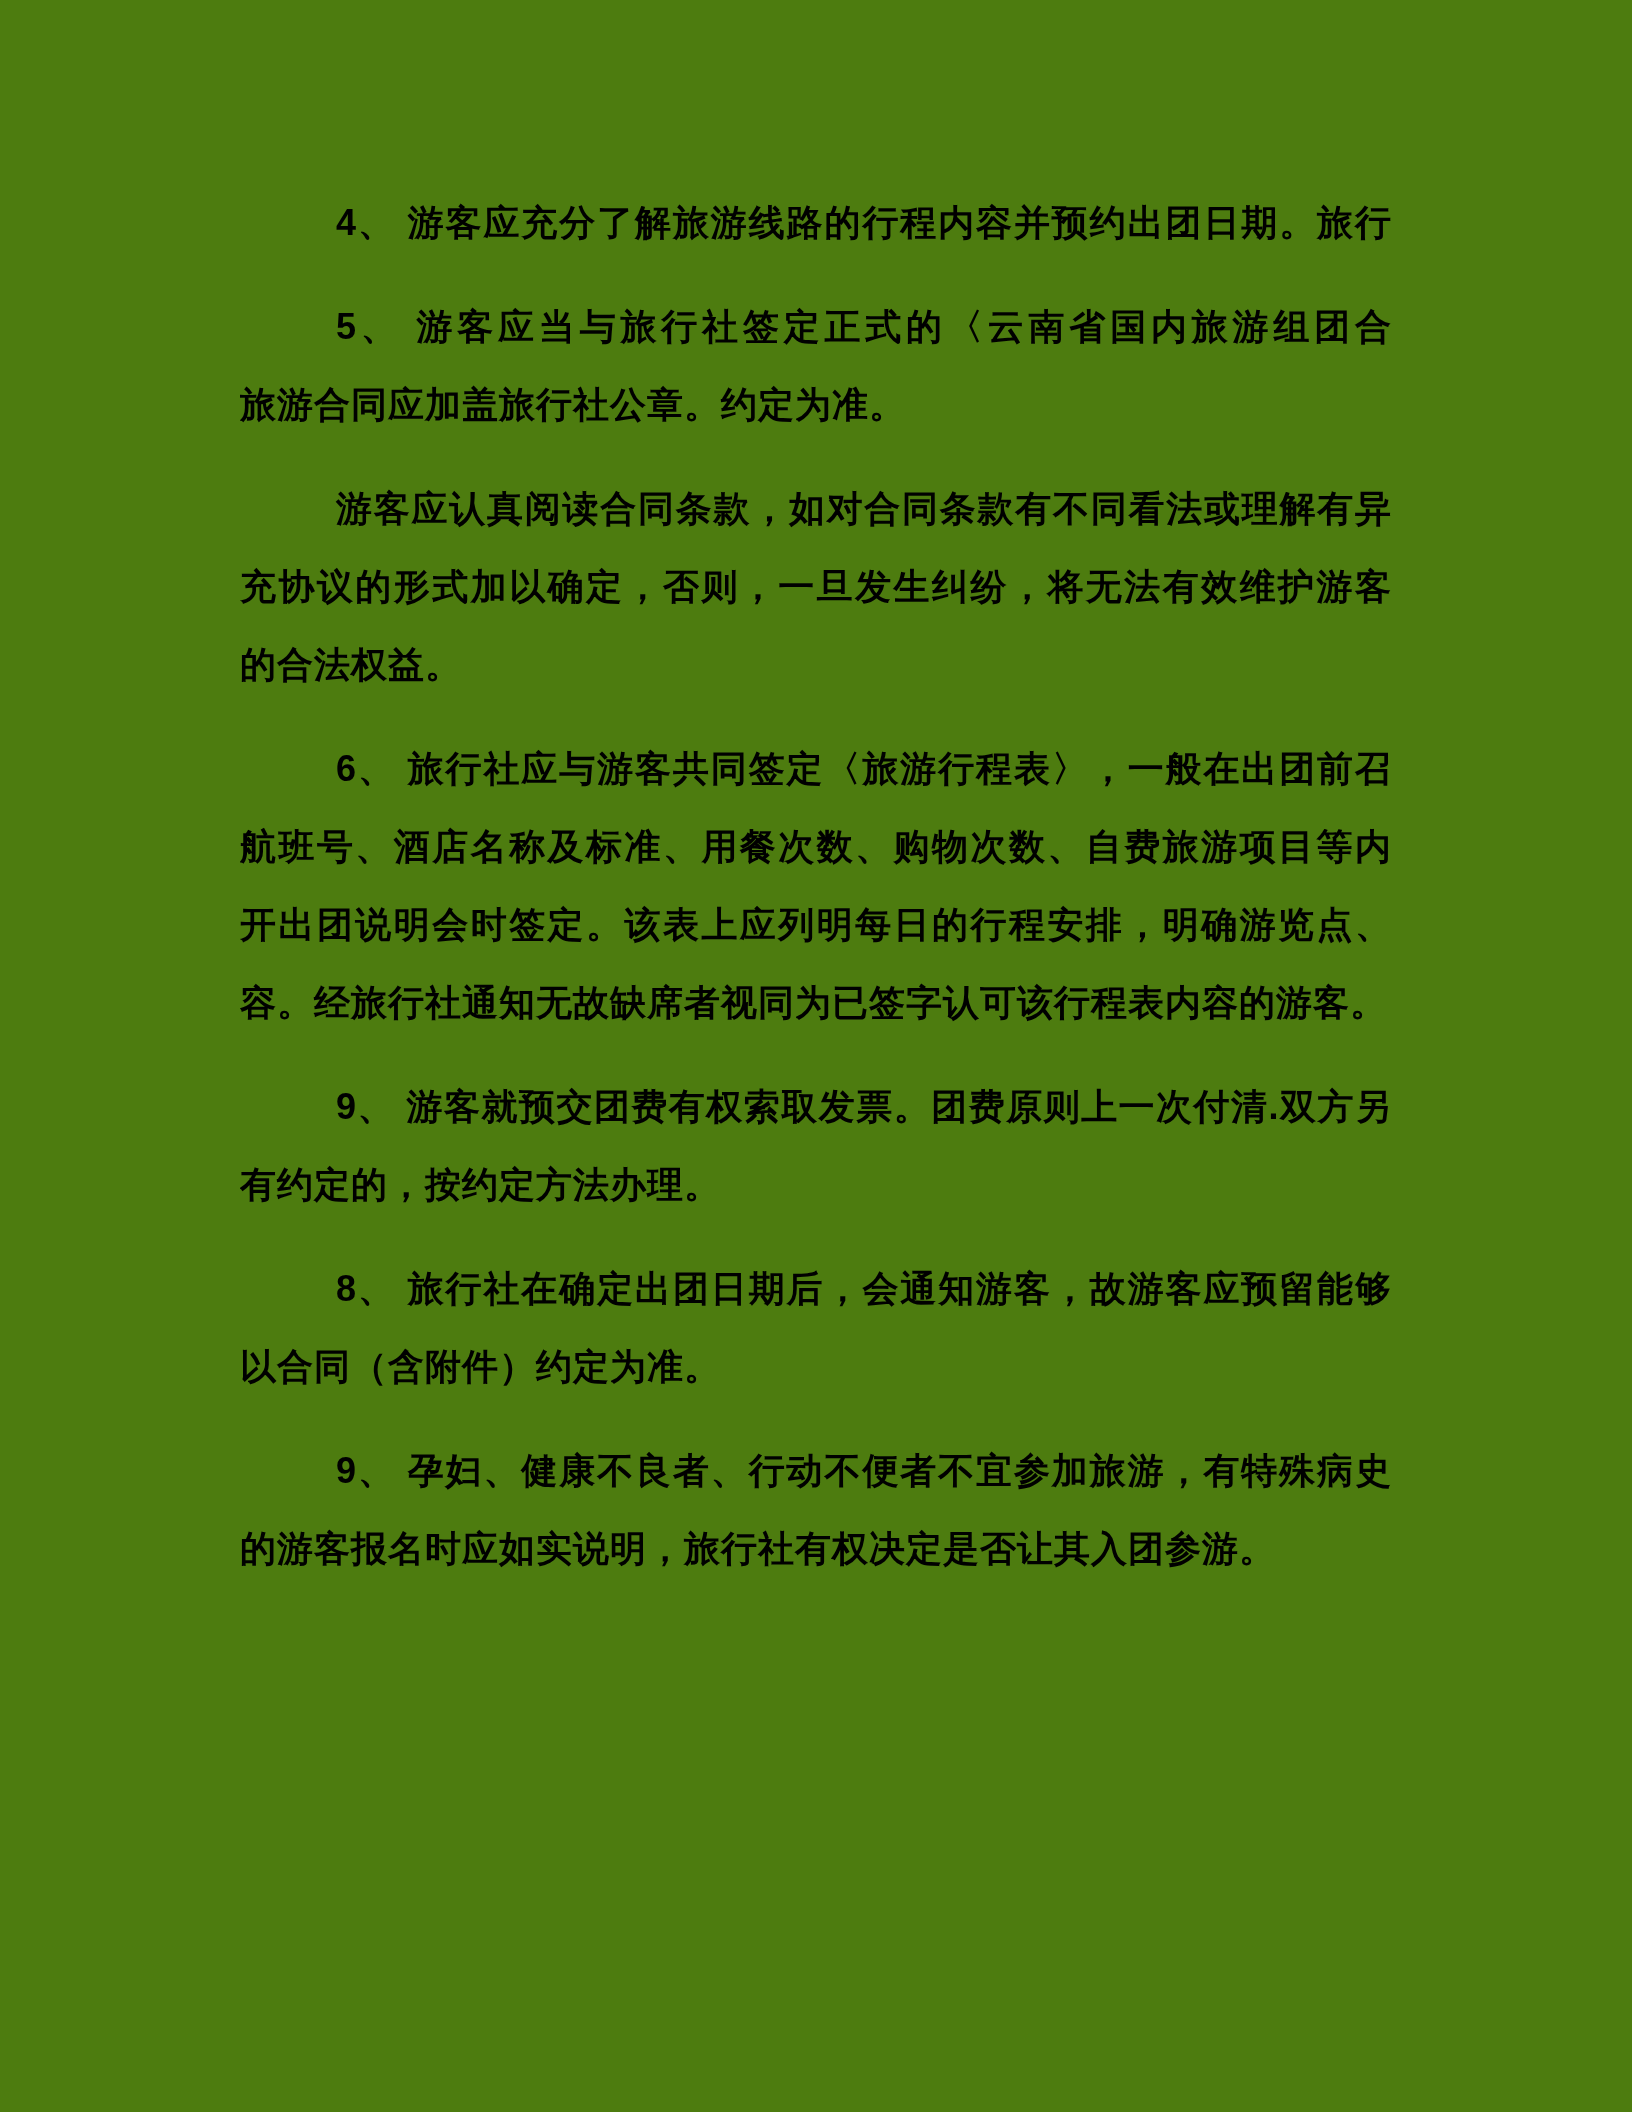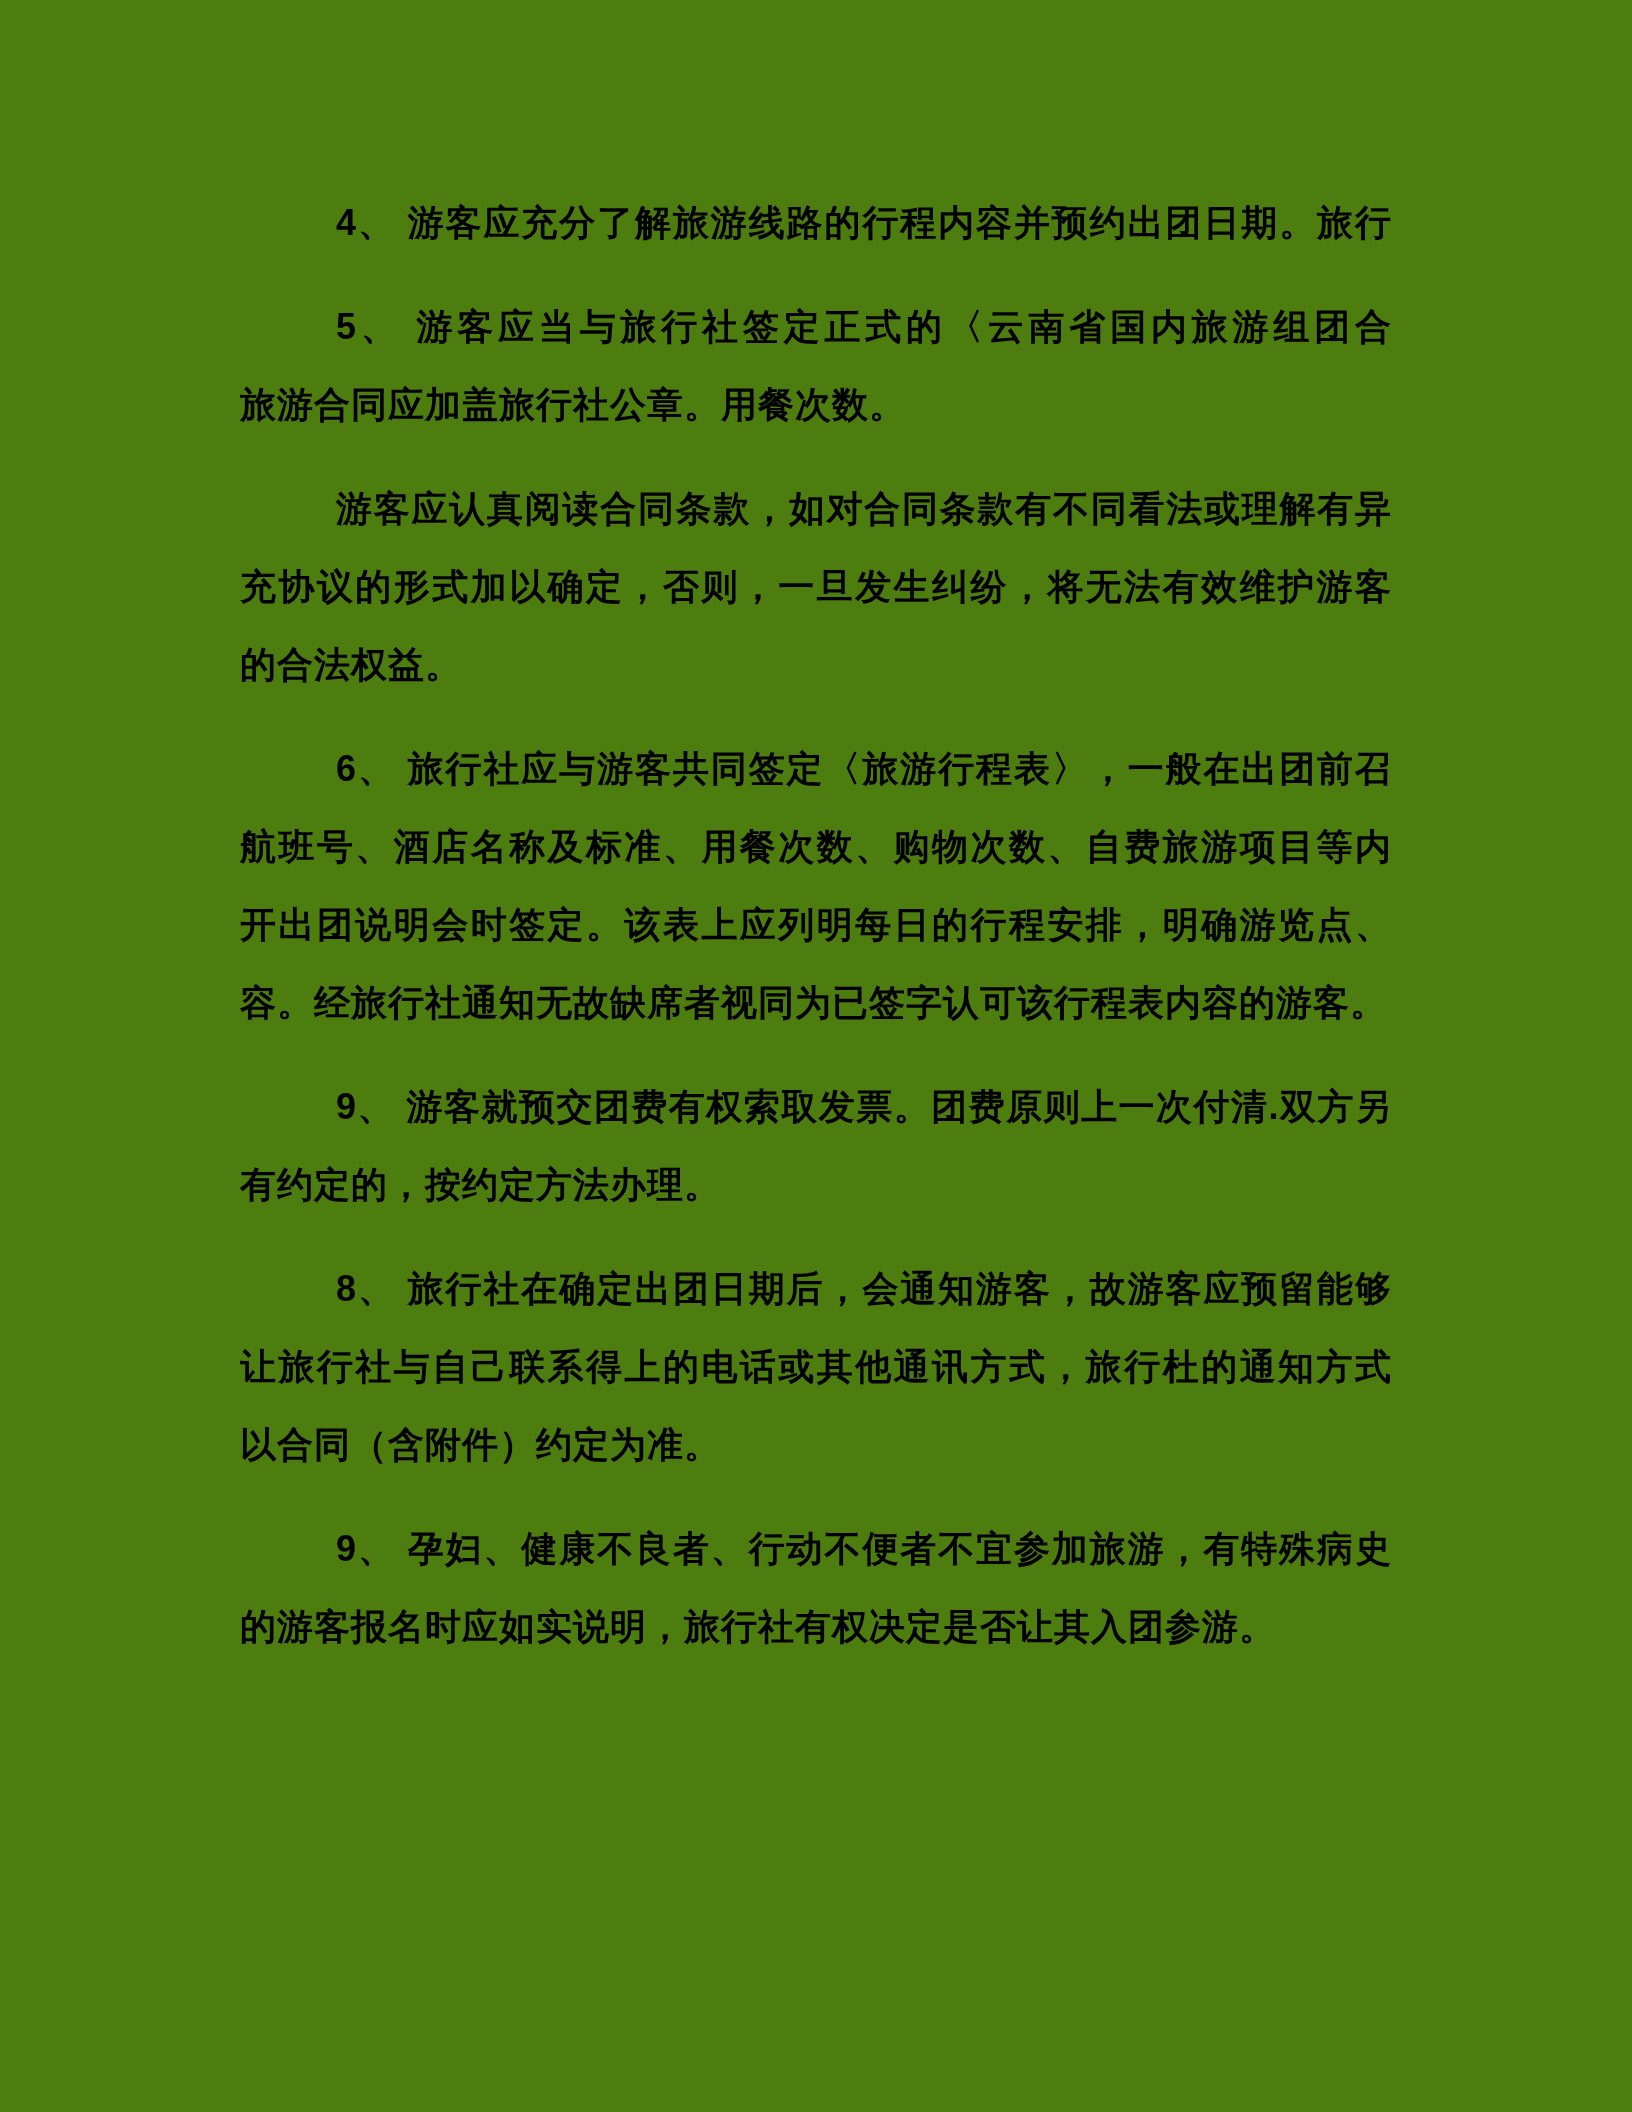--- a/index.html
+++ b/index.html
@@ -41,40 +41,39 @@
 </head>
 <body>
 
 <div class="page" style="background: #4d7c0f; color: rgb(0, 0, 0);">
   <div>
       <div class="paragraph">
         <div class="line first">4、 游客应充分了解旅游线路的行程内容并预约出团日期。旅行</div>
       </div>
       <div class="paragraph">
         <div class="line first">5、 游客应当与旅行社签定正式的〈云南省国内旅游组团合同〉，</div>
-        <div class="line last">旅游合同应加盖旅行社公章。用餐次数。</div>
+        <div class="line last">旅游合同应加盖旅行社公章。约定为准。</div>
       </div>
       <div class="paragraph">
         <div class="line first">游客应认真阅读合同条款，如对合同条款有不同看法或理解有异</div>
         <div class="line">充协议的形式加以确定，否则，一旦发生纠纷，将无法有效维护游客</div>
         <div class="line last">的合法权益。</div>
       </div>
       <div class="paragraph">
         <div class="line first">6、 旅行社应与游客共同签定〈旅游行程表〉，一般在出团前召</div>
         <div class="line">航班号、酒店名称及标准、用餐次数、购物次数、自费旅游项目等内</div>
         <div class="line">开出团说明会时签定。该表上应列明每日的行程安排，明确游览点、</div>
         <div class="line last">容。经旅行社通知无故缺席者视同为已签字认可该行程表内容的游客。</div>
       </div>
       <div class="paragraph">
         <div class="line first">9、 游客就预交团费有权索取发票。团费原则上一次付清.双方另</div>
         <div class="line last">有约定的，按约定方法办理。</div>
       </div>
       <div class="paragraph">
         <div class="line first">8、 旅行社在确定出团日期后，会通知游客，故游客应预留能够</div>
-        <div class="line">让旅行社与自己联系得上的电话或其他通讯方式，旅行杜的通知方式</div>
         <div class="line last">以合同（含附件）约定为准。</div>
       </div>
       <div class="paragraph">
         <div class="line first">9、 孕妇、健康不良者、行动不便者不宜参加旅游，有特殊病史</div>
         <div class="line last">的游客报名时应如实说明，旅行社有权决定是否让其入团参游。</div>
       </div>
     </div>
 </div>
 
 </body></html>

